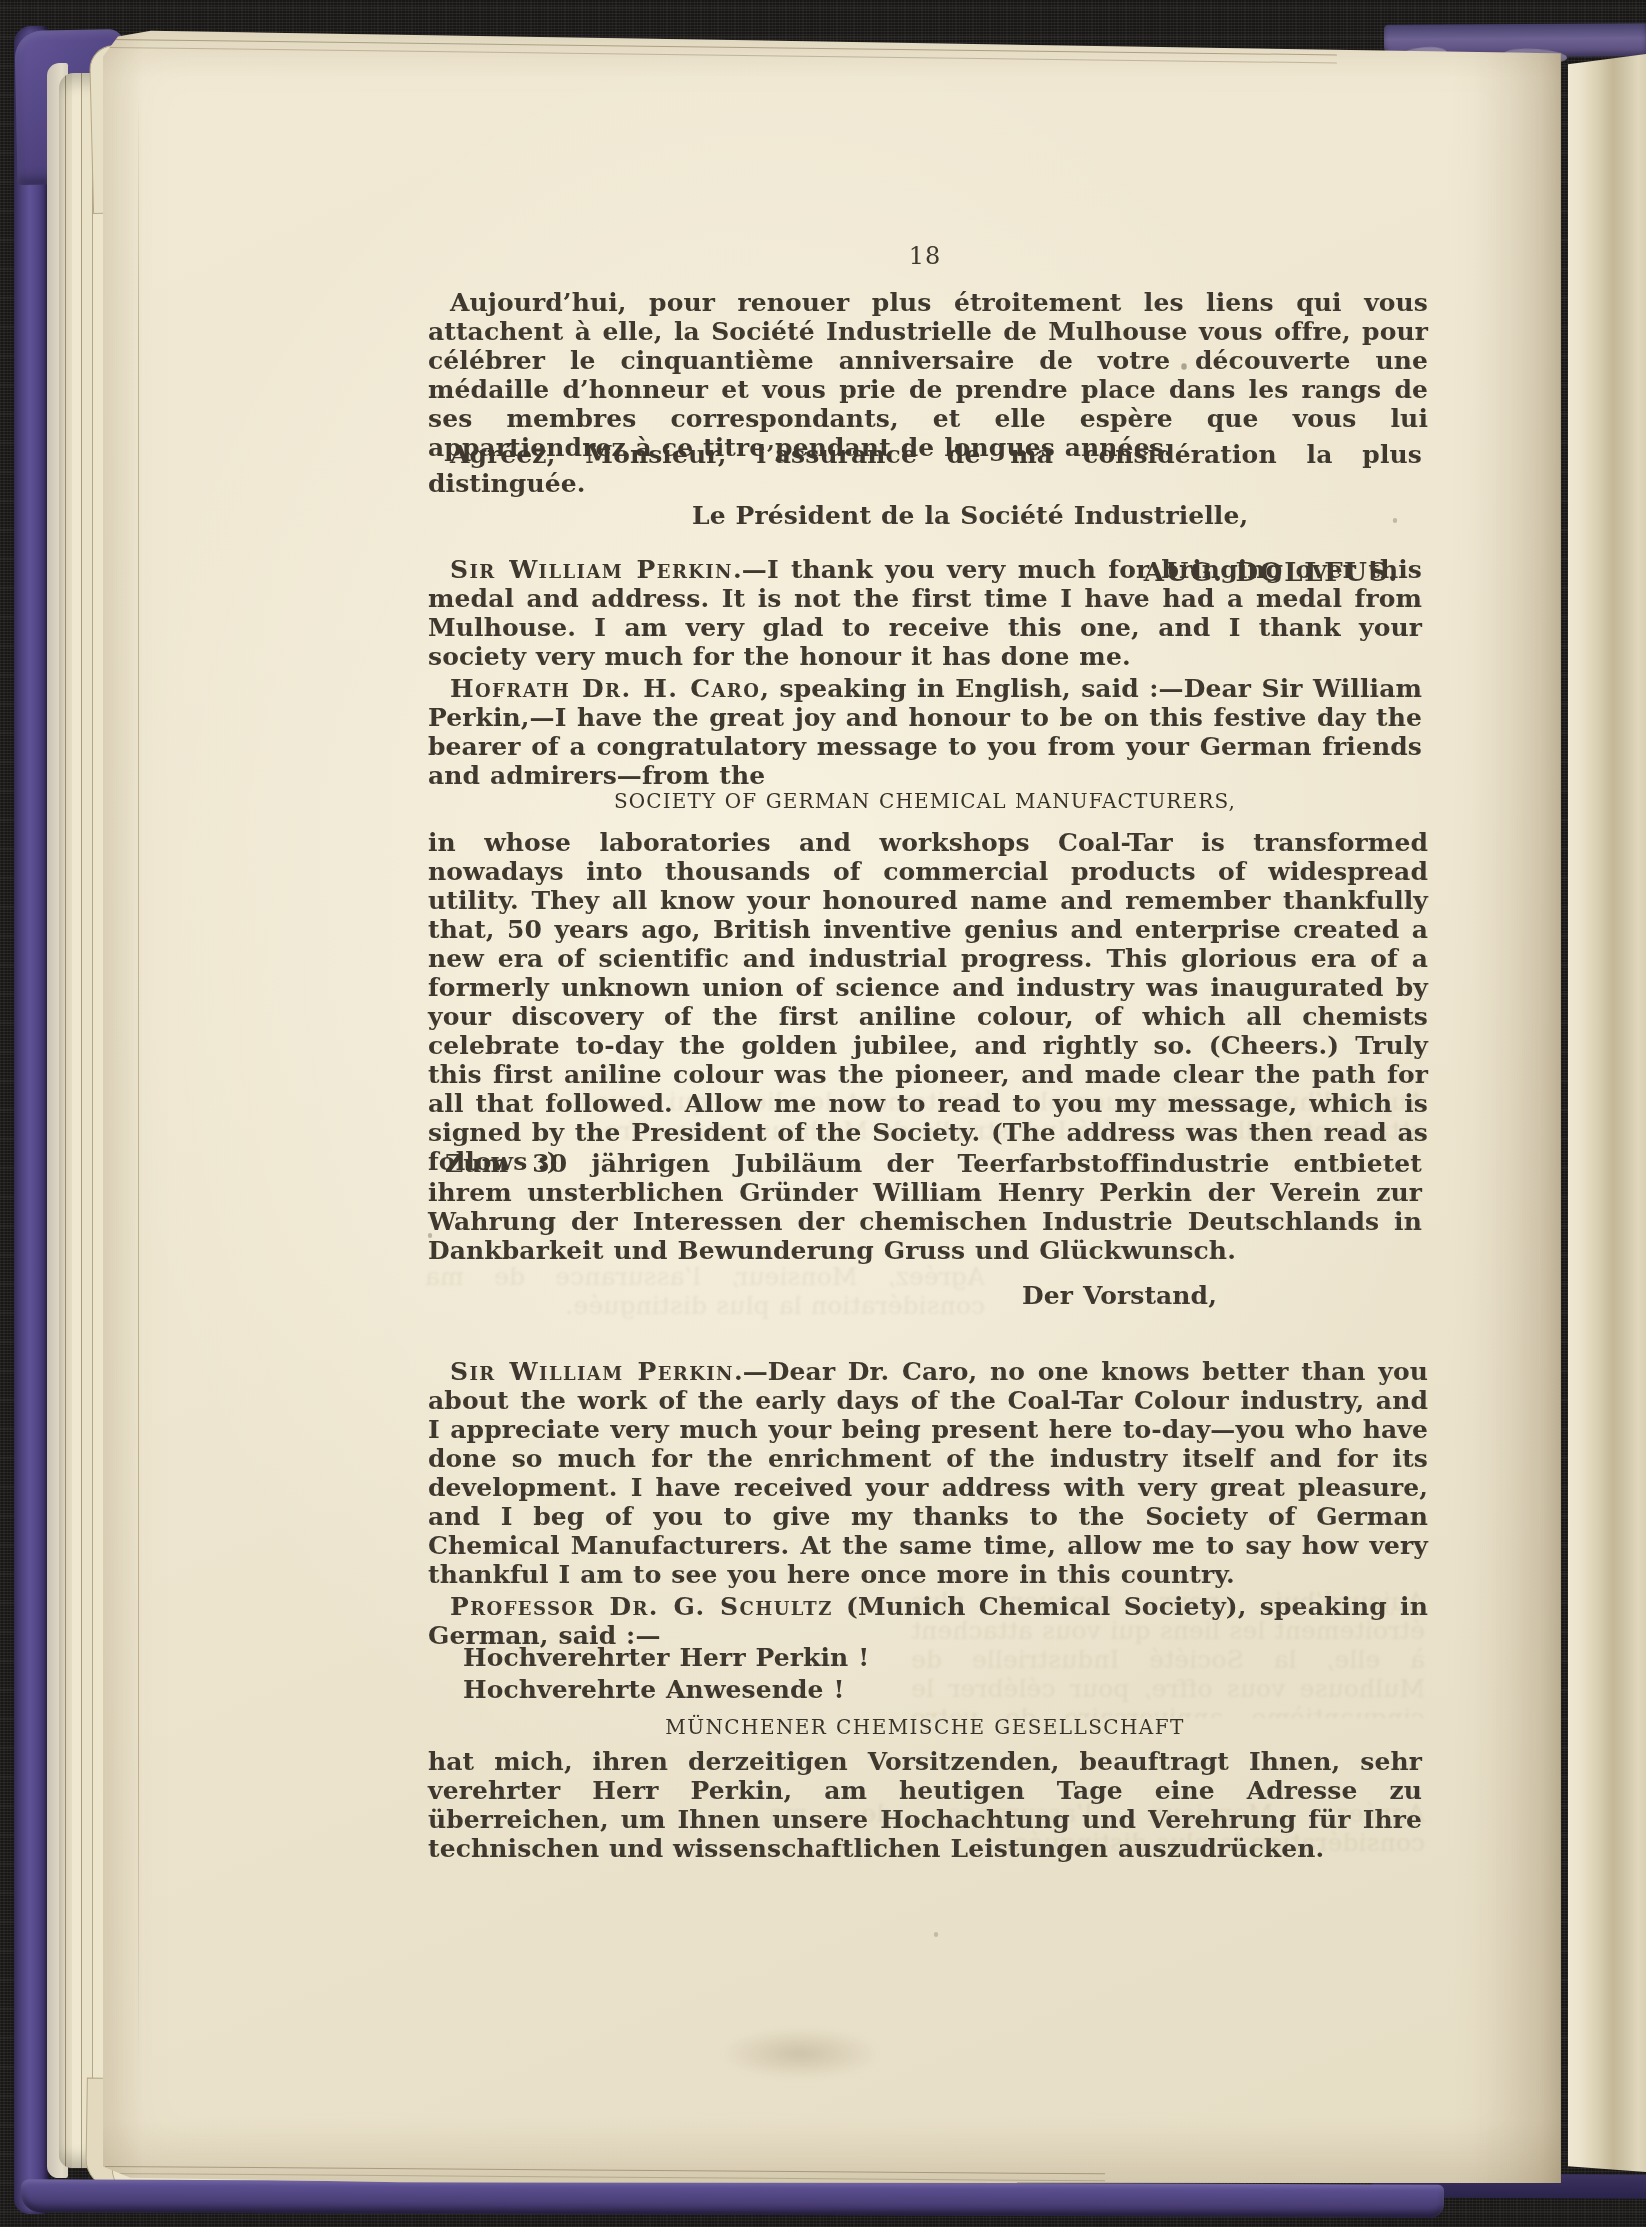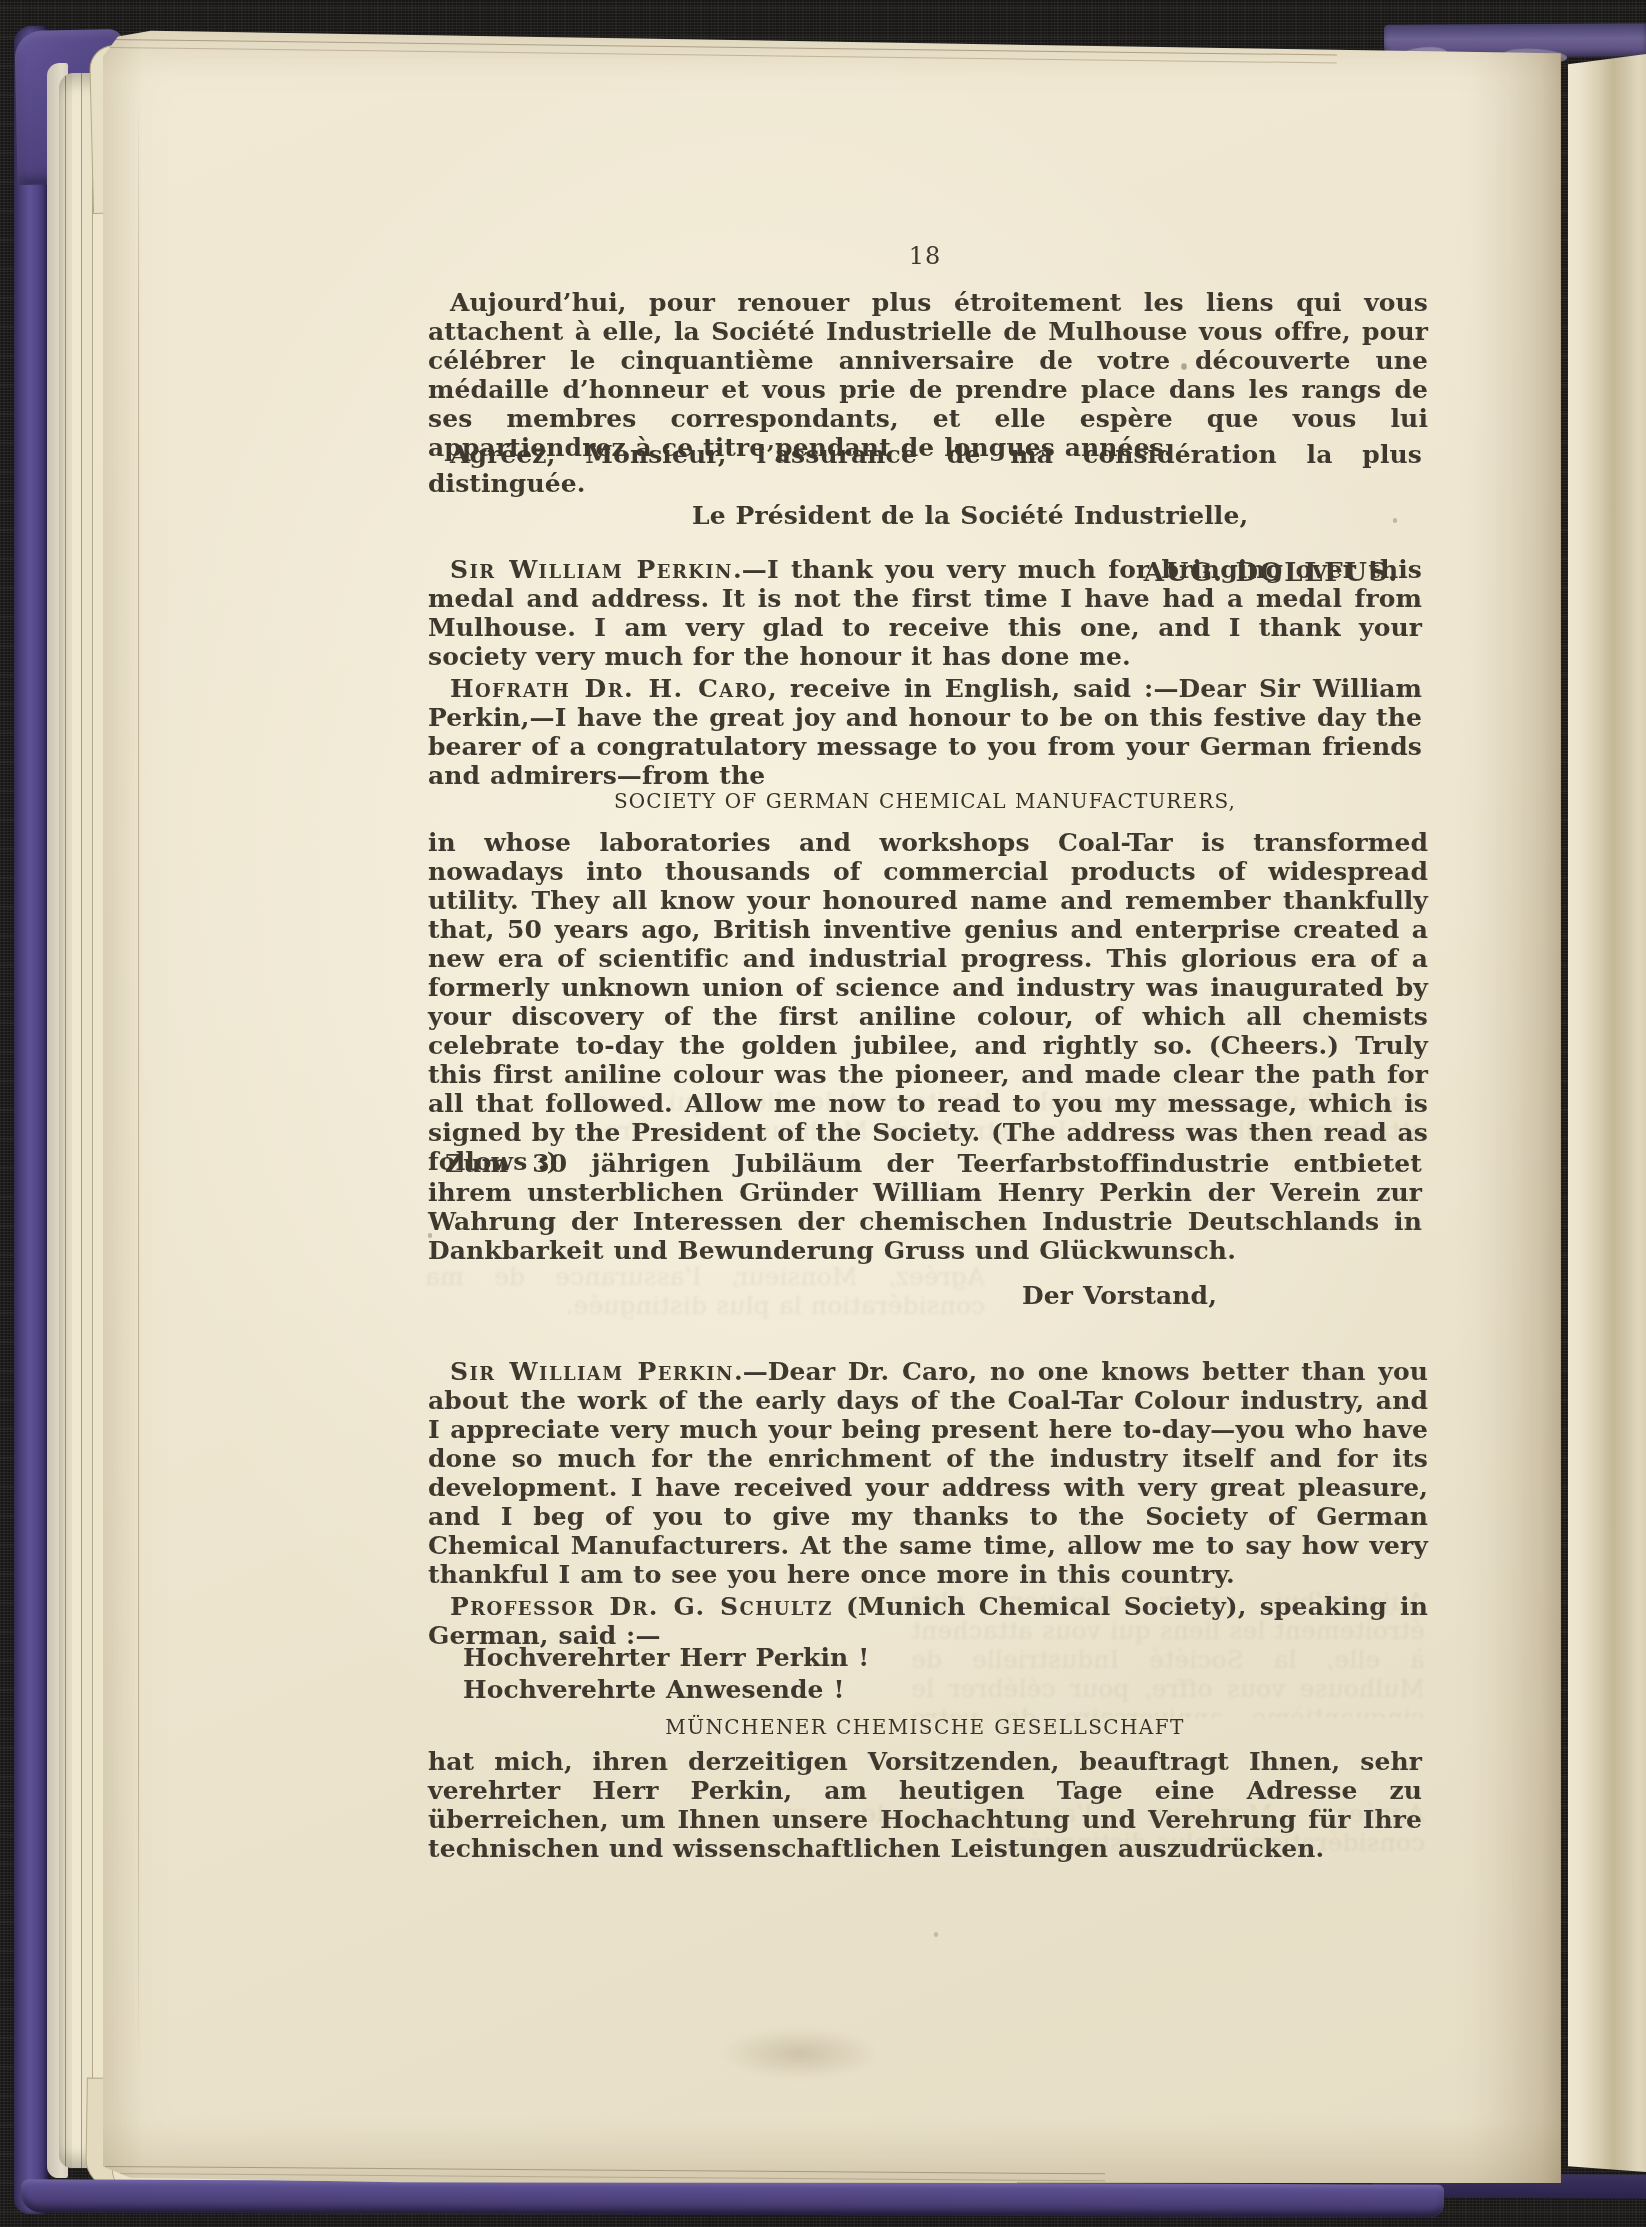--- a/index.html
+++ b/index.html
@@ -229,21 +229,21 @@
       <p class="para indent abs pos-para1">Aujourd’hui, pour renouer plus étroitement les liens qui vous attachent à elle, la Société Industrielle de Mulhouse vous offre, pour célébrer le cinquantième anniversaire de votre découverte une médaille d’honneur et vous prie de prendre place dans les rangs de ses membres correspondants, et elle espère que vous lui appartiendrez à ce titre pendant de longues années.</p>
 
       <div class="abs pos-close">
         <p class="para indent">Agréez, Monsieur, l’assurance de ma considération la plus distinguée.</p>
         <p class="para president">Le Président de la Société Industrielle,</p>
         <p class="para sig dollfus">AUG. DOLLFUS.</p>
       </div>
 
       <div class="abs pos-groupA">
         <p class="para indent"><span class="sc">Sir William Perkin</span><span>.—I thank you very much for bringing over this medal and address. It is not the first time I have had a medal from Mulhouse. I am very glad to receive this one, and I thank your society very much for the honour it has done me.</span></p>
-        <p class="para indent"><span class="sc">Hofrath Dr. H. Caro</span><span>, receive in English, said :—Dear Sir William Perkin,—I have the great joy and honour to be on this festive day the bearer of a congratulatory message to you from your German friends and admirers—from the</span></p>
+        <p class="para indent"><span class="sc">Hofrath Dr. H. Caro</span><span>, speaking in English, said :—Dear Sir William Perkin,—I have the great joy and honour to be on this festive day the bearer of a congratulatory message to you from your German friends and admirers—from the</span></p>
       </div>
 
       <h2 class="heading abs pos-society">SOCIETY OF GERMAN CHEMICAL MANUFACTURERS,</h2>
 
       <p class="para abs pos-big">in whose laboratories and workshops Coal-Tar is transformed nowadays into thousands of commercial products of widespread utility. They all know your honoured name and remember thankfully that, 50 years ago, British inventive genius and enterprise created a new era of scientific and industrial progress. This glorious era of a formerly unknown union of science and industry was inaugurated by your discovery of the first aniline colour, of which all chemists celebrate to-day the golden jubilee, and rightly so. (Cheers.) Truly this first aniline colour was the pioneer, and made clear the path for all that followed. Allow me now to read to you my message, which is signed by the President of the Society. (The address was then read as follows :)</p>
 
       <div class="abs pos-zum">
         <p class="para zum-body">Zum 30 jährigen Jubiläum der Teerfarbstoffindustrie entbietet ihrem unsterblichen Gründer William Henry Perkin der Verein zur Wahrung der Interessen der chemischen Industrie Deutschlands in Dankbarkeit und Bewunderung Gruss und Glückwunsch.</p>
         <p class="para vorstand">Der Vorstand,</p>
       </div>

